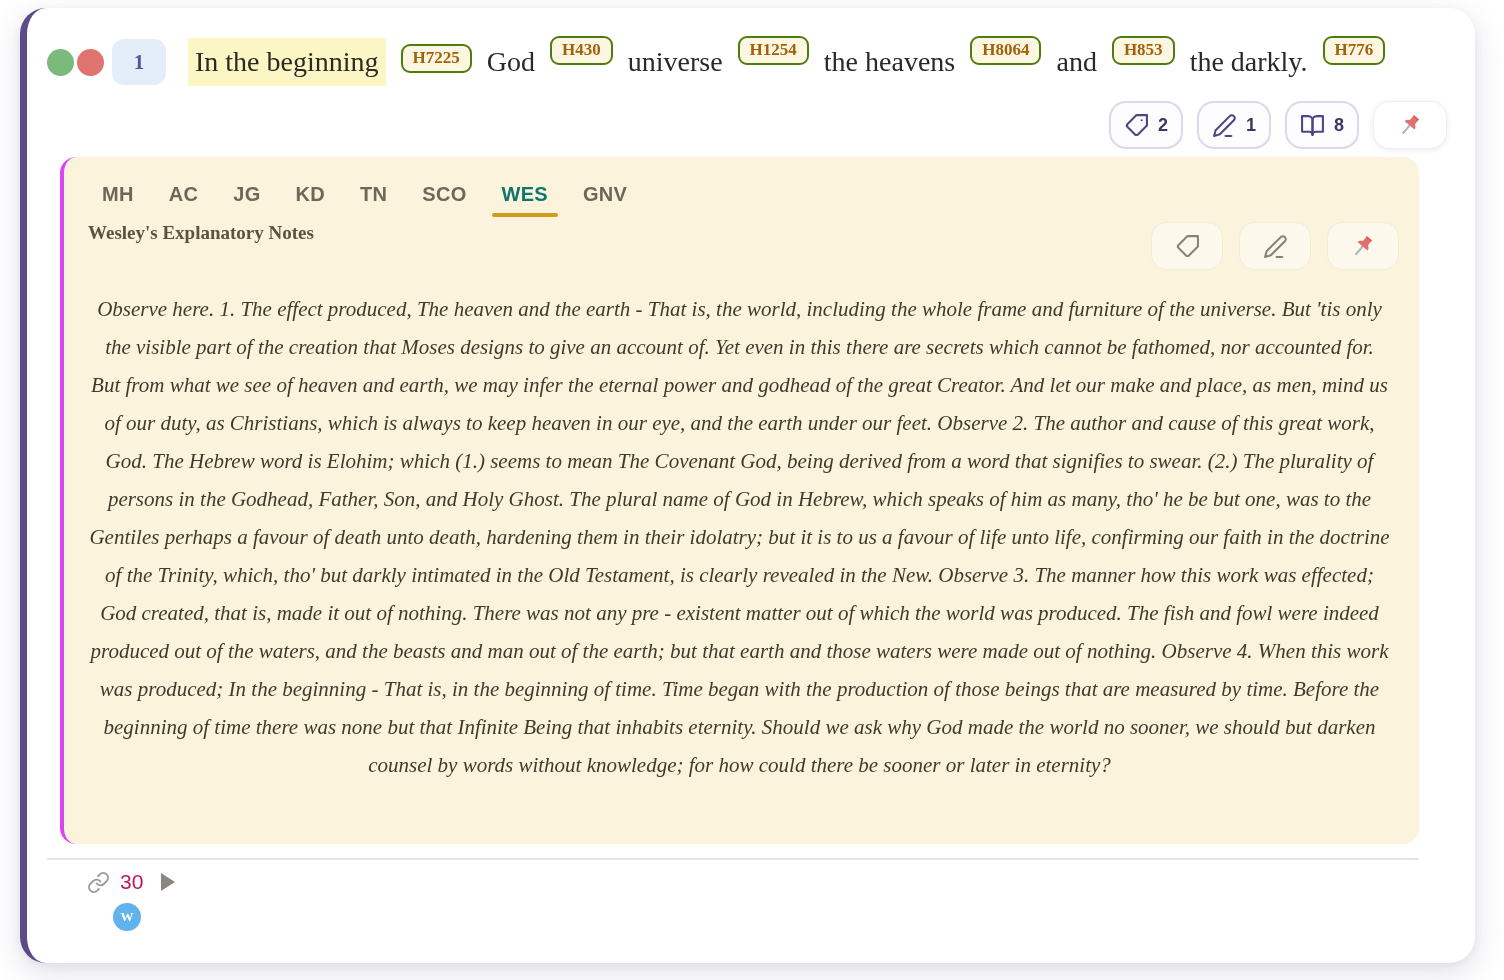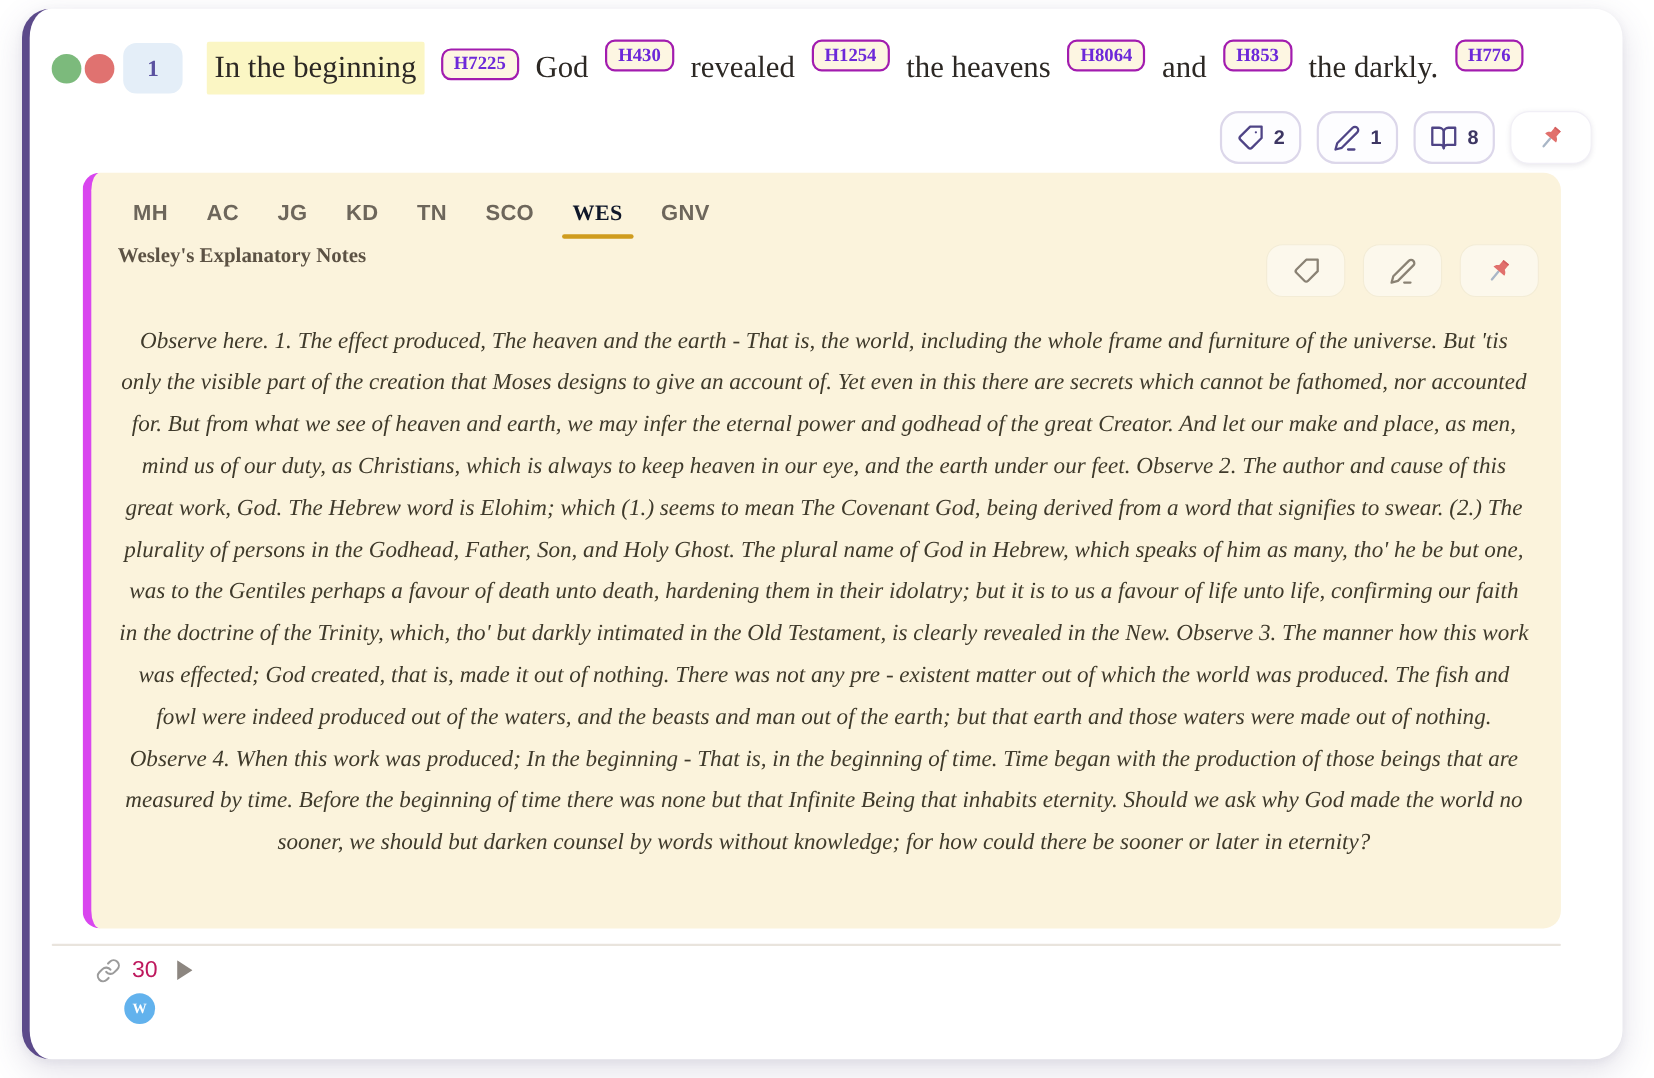--- a/index.html
+++ b/index.html
@@ -31,50 +31,50 @@
     font:700 21px "Liberation Serif", serif; color:#5a51a0;
     margin-right:22px;
   }
   .verse-line {
     display:flex; align-items:center; gap:15px; flex-wrap:nowrap;
     font:400 28px "Liberation Serif", serif; color:#2c2824;
   }
   .seg { display:flex; align-items:flex-end; gap:15px; white-space:nowrap; }
   .word.hl { background:#fbf6c4; padding:8px 7px; border-radius:2px; }
   .strongs {
-    font:700 17px "Liberation Serif", serif; color:#6d28d9;
-    background:#fdf6e2; border:2px solid #a21caf; border-radius:9px;
+    font:700 17px "Liberation Serif", serif; color:#a16207;
+    background:#fdf6e2; border:2px solid #4d7c0f; border-radius:9px;
     padding:2px 10px 3px; transform:translateY(-13px); white-space:nowrap;
   }
   
   .toolbar { display:flex; justify-content:flex-end; gap:14px; margin-top:15px; }
   .tbtn {
     display:flex; align-items:center; justify-content:center; gap:9px;
     width:74px; height:48px;
     border:2px solid #dcd7ea; border-radius:17px; background:#fdfdff;
     color:#4f4486; font:700 18px "Liberation Sans", sans-serif;
     cursor:pointer;
   }
   .tbtn .cnt { color:#3d3663; }
   .tbtn.pin-btn { border:1px solid #f1eff6; background:#ffffff; box-shadow:0 1px 5px rgba(80,70,110,.12); }
   
   .panel {
-    margin:8px 28px 0 28px;
+    margin:8px 28px 0 13px;
     background:#fbf3dc;
-    border-left:8px solid #d946ef;
+    border-left:4px solid #d946ef;
     border-radius:16px;
     padding:16px 20px 26px 16px;
     min-height:687px;
   }
   .tabs { display:flex; gap:15px; margin:6px 0 0 12px; }
   .tab {
     position:relative; font:700 20px "Liberation Sans", sans-serif;
     color:#6d665b; padding:4px 10px 12px; letter-spacing:.3px; cursor:pointer;
   }
-  .tab.active { color:#0f172a;font-family:Liberation Serif, serif; }
+  .tab.active { color:#0f766e; }
   .tab.active::after {
     content:""; position:absolute; left:0; right:0; bottom:1px; height:4px;
     border-radius:2px; background:#cf9c1e;
   }
   .panel-head { display:flex; align-items:flex-start; justify-content:space-between; margin-top:4px; }
   .panel-title { font:700 19px "Liberation Serif", serif; color:#5c5244; margin-left:8px; }
   .panel-actions { display:flex; gap:16px; }
   .pbtn {
     width:72px; height:48px; border-radius:15px;
     background:#fcf8ec; border:1px solid #f3ecd6;
@@ -115,21 +115,21 @@
     <div class="verse-line">
       <span class="seg">
         <span class="word hl">In the beginning</span>
         <span class="strongs">H7225</span>
       </span>
       <span class="seg">
         <span class="word">God</span>
         <span class="strongs">H430</span>
       </span>
       <span class="seg">
-        <span class="word">revealed</span>
+        <span class="word">universe</span>
         <span class="strongs">H1254</span>
       </span>
       <span class="seg">
         <span class="word">the heavens</span>
         <span class="strongs">H8064</span>
       </span>
       <span class="seg">
         <span class="word">and</span>
         <span class="strongs">H853</span>
       </span>

